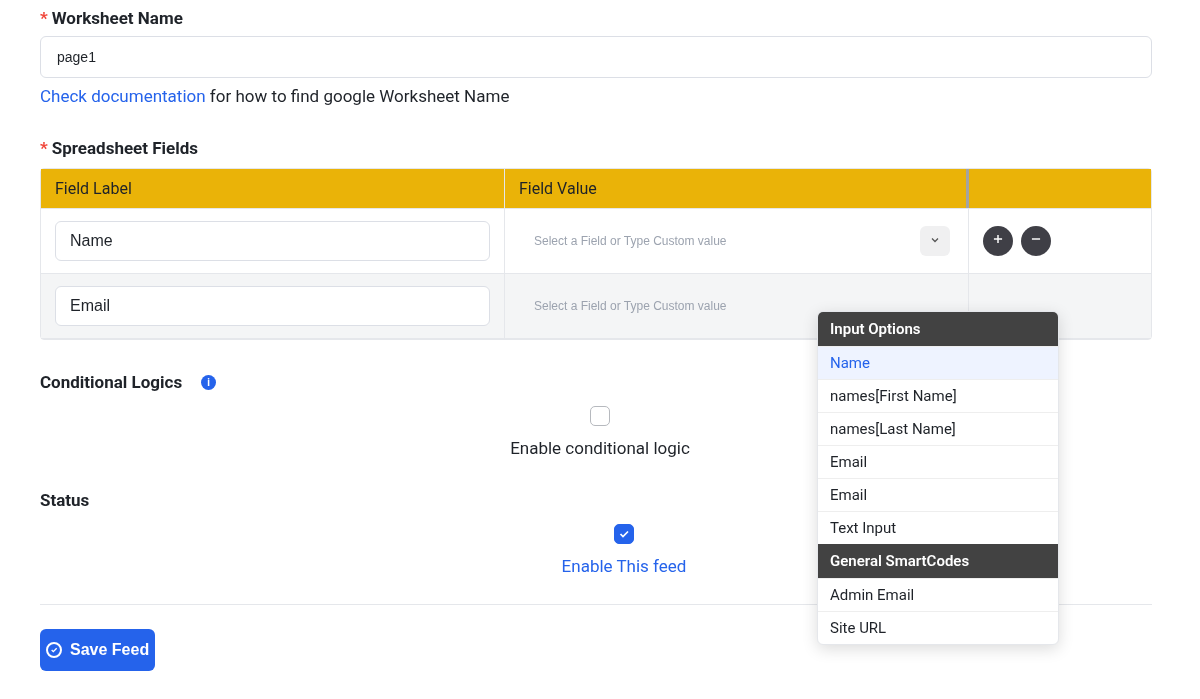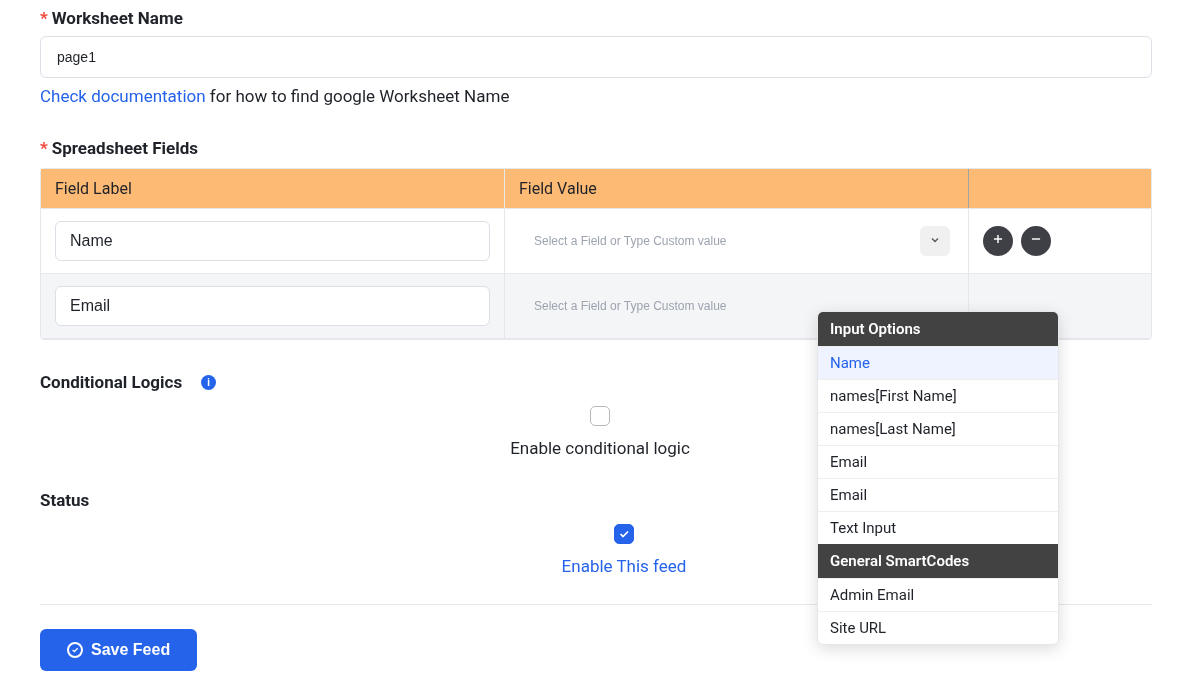--- a/index.html
+++ b/index.html
@@ -52,30 +52,30 @@
       width: 1112px;
       max-width: 100%;
       border: 1px solid #e5e7eb;
       border-radius: 4px;
       background: #fff;
       margin-top: 10px;
       position: relative;
     }
     .fields-header {
       display: flex;
-      background: #fdba74;
+      background: #eab308;
       border-bottom: 1px solid #e5e7eb;
     }
     .fields-header .col {
       padding: 10px 14px;
       font-size: 16px;
       color: #1f2329;
     }
     .col-label { width: 464px; border-right: 1px solid #e5e7eb; }
-    .col-value { width: 464px; border-right: 1px solid #a3a3a3; }
+    .col-value { width: 464px; border-right: 3px solid #a3a3a3; }
     .col-actions { width: 180px; }
     .fields-row {
       display: flex;
       border-bottom: 1px solid #e5e7eb;
     }
     .fields-row:last-child { border-bottom: none; }
     .fields-row.alt { background: #f4f5f6; }
     .cell {
       padding: 12px 14px;
       display: flex;
@@ -222,21 +222,21 @@
       border-top: 1px solid #e5e7eb;
       width: 1112px;
       max-width: 100%;
     }
     .save-row { margin-top: 24px; }
     .save-btn {
       background: #2563eb;
       color: #fff;
       border: none;
       border-radius: 6px;
-      padding: 12px 27px;
+      padding: 12px 6px;
       font-size: 16px;
       font-weight: 600;
       display: inline-flex;
       align-items: center;
       gap: 8px;
       cursor: pointer;
     }
     .save-btn .check-circle {
       width: 16px;
       height: 16px;

